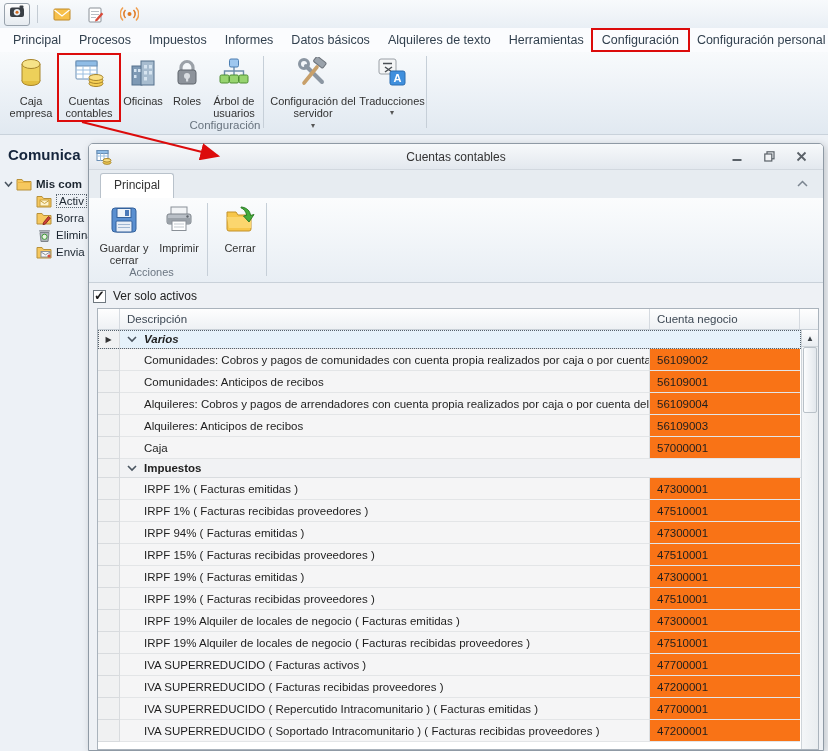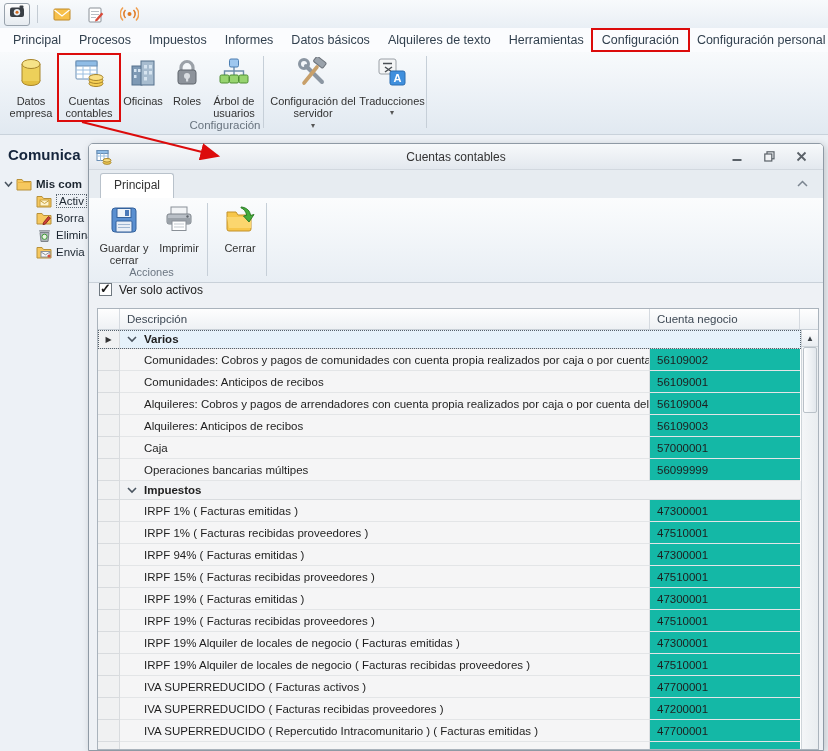--- a/index.html
+++ b/index.html
@@ -63,21 +63,21 @@
   .dlg-tab{margin-left:11px;background:#fff;border:1px solid #b9c2cb;border-bottom:none;
        border-radius:3px 3px 0 0;padding:4px 13px 6px;font-size:12px;color:#333;}
   .dlg-collapse{position:absolute;right:14px;top:9px;display:flex;}
 
   .dlg-ribbon{height:85px;background:linear-gradient(#fbfcfd,#e8eef4);
        border-bottom:1px solid #c9d1d9;position:relative;display:flex;align-items:flex-start;
        padding:4px 8px 0 6px;box-sizing:border-box;}
   .dlg-rb-label{position:absolute;left:0;bottom:4px;width:125px;text-align:center;
        font-size:11px;color:#6b7682;}
 
-  .dlg-filter{height:26px;display:flex;align-items:flex-start;padding-left:10px;font-size:12px;color:#222;}
+  .dlg-filter{height:26px;display:flex;align-items:center;padding-left:4px;font-size:12px;color:#222;}
   .cb{width:13px;height:13px;border:1px solid #6f7880;background:#fff;margin-right:7px;position:relative;box-sizing:border-box;}
   .cb.checked::after{content:"✓";position:absolute;left:0;top:-3px;font-size:13px;font-weight:bold;color:#1a1a1a;}
 
   
   .dlg-table{position:absolute;left:8px;top:164px;width:722px;bottom:0;background:#fff;
        border:1px solid #aab3bc;box-sizing:border-box;}
   .tbl-hdr{display:flex;height:21px;border-bottom:1px solid #c9d0d7;
        background:linear-gradient(#fefefe,#eef1f4);box-sizing:border-box;}
   .h-ind{width:22px;border-right:1px solid #d5dae0;box-sizing:border-box;}
   .h-desc{width:530px;border-right:1px solid #d5dae0;font-size:11.5px;color:#3d4854;
@@ -91,21 +91,21 @@
   .c-ind{width:22px;background:#f0f1f2;border-right:1px solid #d8dbde;border-bottom:1px solid #d8dbde;
        display:flex;align-items:center;justify-content:center;font-size:8px;color:#333;box-sizing:border-box;}
   .c-grp{flex:1;display:flex;align-items:center;gap:7px;padding-left:7px;background:#f1f2f4;
        border-bottom:1px solid #d9dcdf;font-size:11.5px;color:#1e1e1e;box-sizing:border-box;}
   .grow.sel .c-grp{background:#e6f2fb;}
   .grow.sel{outline:1px dotted #55606a;outline-offset:-1px;}
   .c-desc{width:530px;padding-left:24px;display:flex;align-items:center;font-size:11.5px;color:#1e1e1e;
        background:#f5f5f6;border-right:1px solid #dcdfe2;border-bottom:1px solid #e3e5e7;
        box-sizing:border-box;white-space:nowrap;overflow:hidden;}
   .c-cta{width:150px;padding-left:7px;display:flex;align-items:center;font-size:11.5px;color:#1e1e1e;
-       background:#14b8a6;border-bottom:1px solid #e3e5e7;box-sizing:border-box;}
+       background:#f97316;border-bottom:1px solid #e3e5e7;box-sizing:border-box;}
   .tbl-scroll{position:absolute;top:21px;right:0;bottom:0;width:17px;
        background:linear-gradient(90deg,#f4f6f8,#e9edf0);border-left:1px solid #cfd5da;box-sizing:border-box;}
   .sb-up{height:16px;display:flex;align-items:center;justify-content:center;font-size:8px;color:#3c4248;
        background:linear-gradient(#fdfdfe,#e9edf1);border-bottom:1px solid #cfd5da;}
   .sb-thumb{position:absolute;top:17px;left:1px;right:1px;height:64px;
        background:linear-gradient(90deg,#fcfdfe,#e2e7ec);border:1px solid #b9c1c8;border-radius:2px;}
 </style>
 </head>
 <body>
 
@@ -160,21 +160,21 @@
   <div class="ribbon">
     <div class="rb-btn" style="width:56px">
       <span>
         <svg width="32" height="32" viewBox="0 0 32 32">
             <ellipse cx="16" cy="24" rx="9" ry="4.5" fill="#e3bf3f" stroke="#a8852a"></ellipse>
             <rect x="7" y="7" width="18" height="17" fill="#edd05a"></rect>
             <path d="M7 7v17M25 7v17" stroke="#a8852a"></path>
             <ellipse cx="16" cy="7" rx="9" ry="4.5" fill="#f6e388" stroke="#a8852a"></ellipse>
           </svg>
       </span>
-      <span class="rb-lbl">Datos empresa</span>
+      <span class="rb-lbl">Caja empresa</span>
     </div>
     <div class="rb-btn hl" style="width:60px">
       <span>
         <svg width="32" height="32" viewBox="0 0 32 32">
             <rect x="3" y="4" width="21" height="18" rx="1" fill="#fff" stroke="#6a8fb5"></rect>
             <rect x="3" y="4" width="21" height="5" fill="#8fbce6" stroke="#6a8fb5"></rect>
             <path d="M3 13h21M3 17h21M10 9v13M17 9v13" stroke="#9cc0e2" fill="none"></path>
             <g stroke="#a8852a" fill="#f5cf56">
               <ellipse cx="23" cy="26.5" rx="7" ry="3"></ellipse>
               <ellipse cx="23" cy="23.5" rx="7" ry="3"></ellipse>
@@ -415,21 +415,21 @@
       </div>
       <div class="tbl-body">
           <div class="trow grow sel">
             <div class="c-ind">▶</div>
             <div class="c-grp">
               <div class="" style="display: flex;">
                 <svg width="10" height="8" viewBox="0 0 10 8">
                   <polyline points="1,2 5,6 9,2" fill="none" stroke="#4a5560" stroke-width="1.6"></polyline>
                 </svg>
               </div>
-              <div class="" style="font-weight: bold;">Varios</div>
+              <div class="" style="font-weight: bold; font-style: italic;">Varios</div>
             </div>
           </div>
           <div class="trow">
             <div class="c-ind"></div>
             <div class="c-desc">Comunidades: Cobros y pagos de comunidades con cuenta propia realizados por caja o por cuenta del a...</div>
             <div class="c-cta">56109002</div>
           </div>
           <div class="trow">
             <div class="c-ind"></div>
             <div class="c-desc">Comunidades: Anticipos de recibos</div>
@@ -442,25 +442,20 @@
           </div>
           <div class="trow">
             <div class="c-ind"></div>
             <div class="c-desc">Alquileres: Anticipos de recibos</div>
             <div class="c-cta">56109003</div>
           </div>
           <div class="trow">
             <div class="c-ind"></div>
             <div class="c-desc">Caja</div>
             <div class="c-cta">57000001</div>
-          </div>
-          <div class="trow">
-            <div class="c-ind"></div>
-            <div class="c-desc">Operaciones bancarias múltipes</div>
-            <div class="c-cta">56099999</div>
           </div>
           <div class="trow grow">
             <div class="c-ind"></div>
             <div class="c-grp">
               <div class="" style="display: flex;">
                 <svg width="10" height="8" viewBox="0 0 10 8">
                   <polyline points="1,2 5,6 9,2" fill="none" stroke="#4a5560" stroke-width="1.6"></polyline>
                 </svg>
               </div>
               <div class="" style="font-weight: bold;">Impuestos</div>

